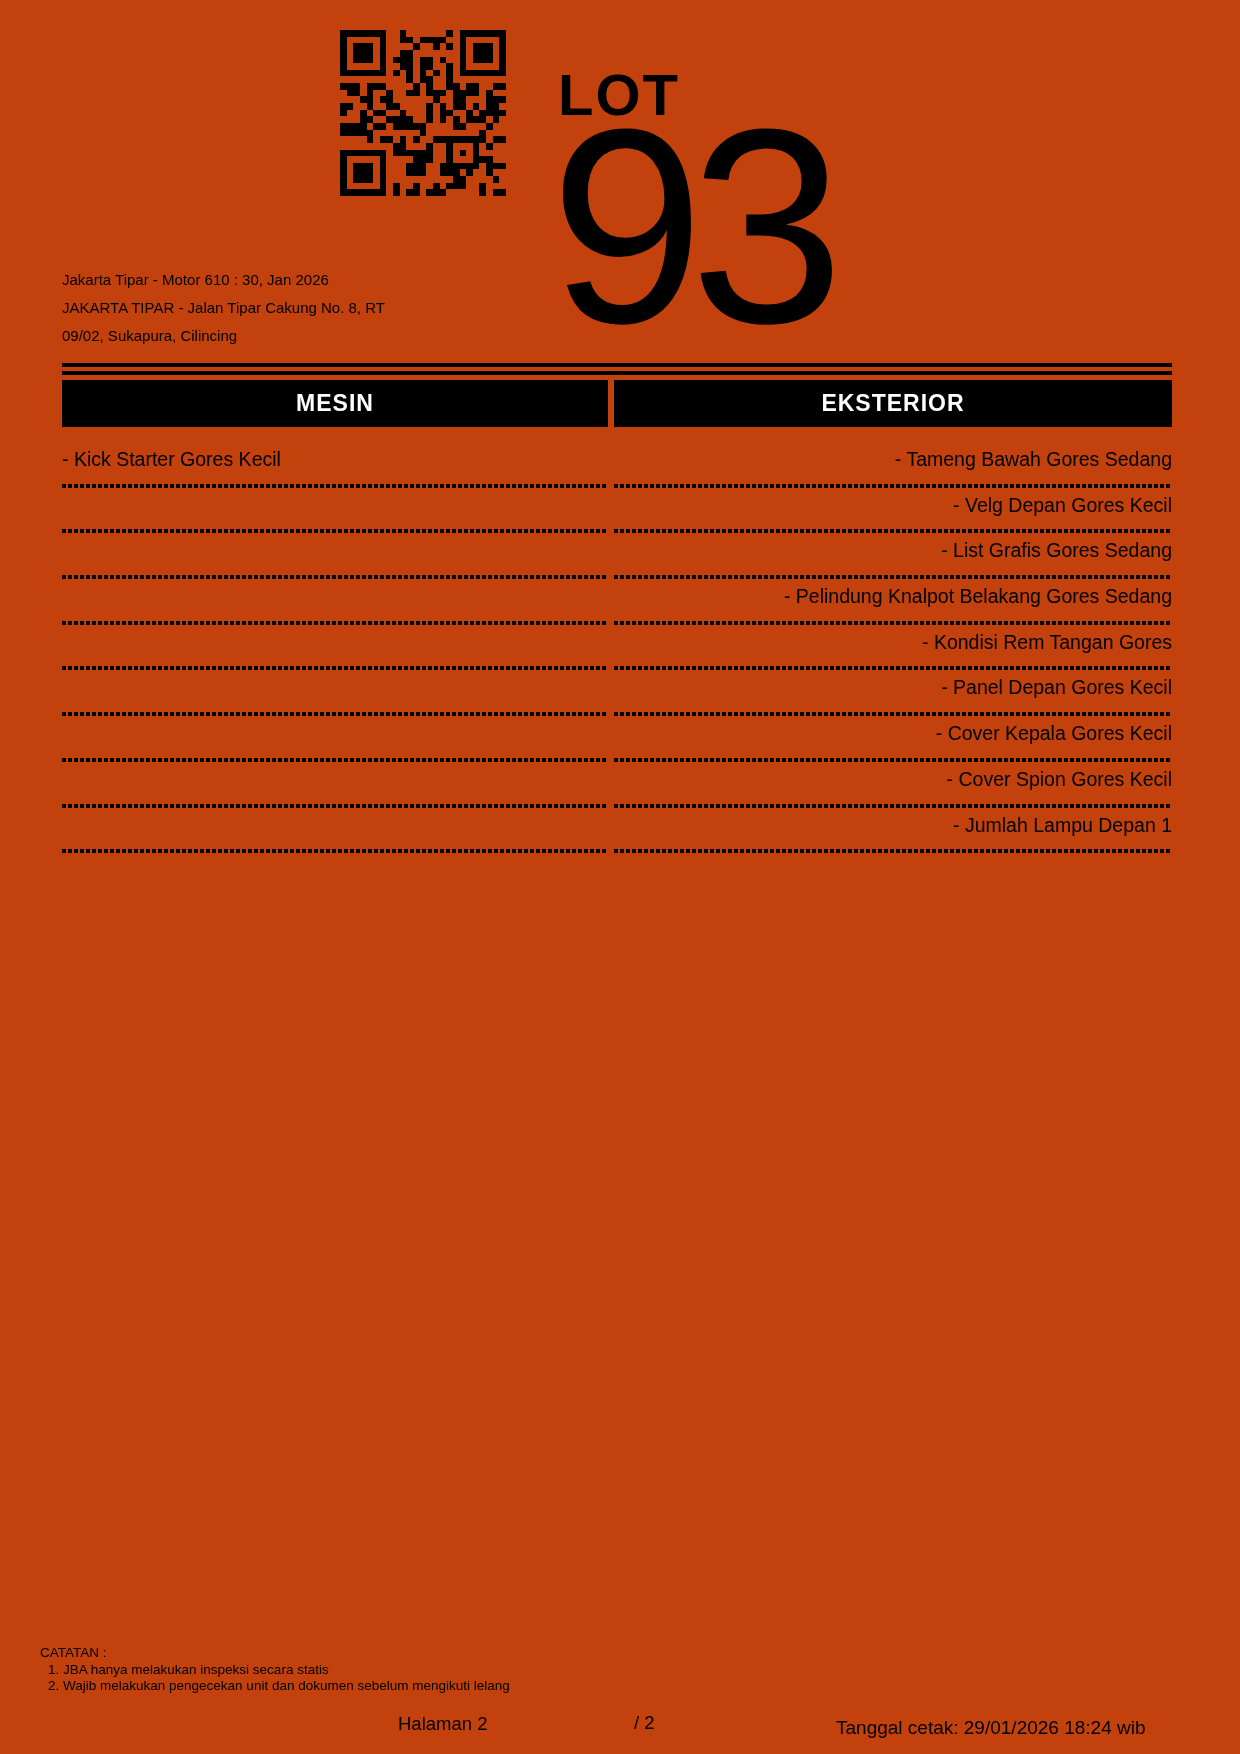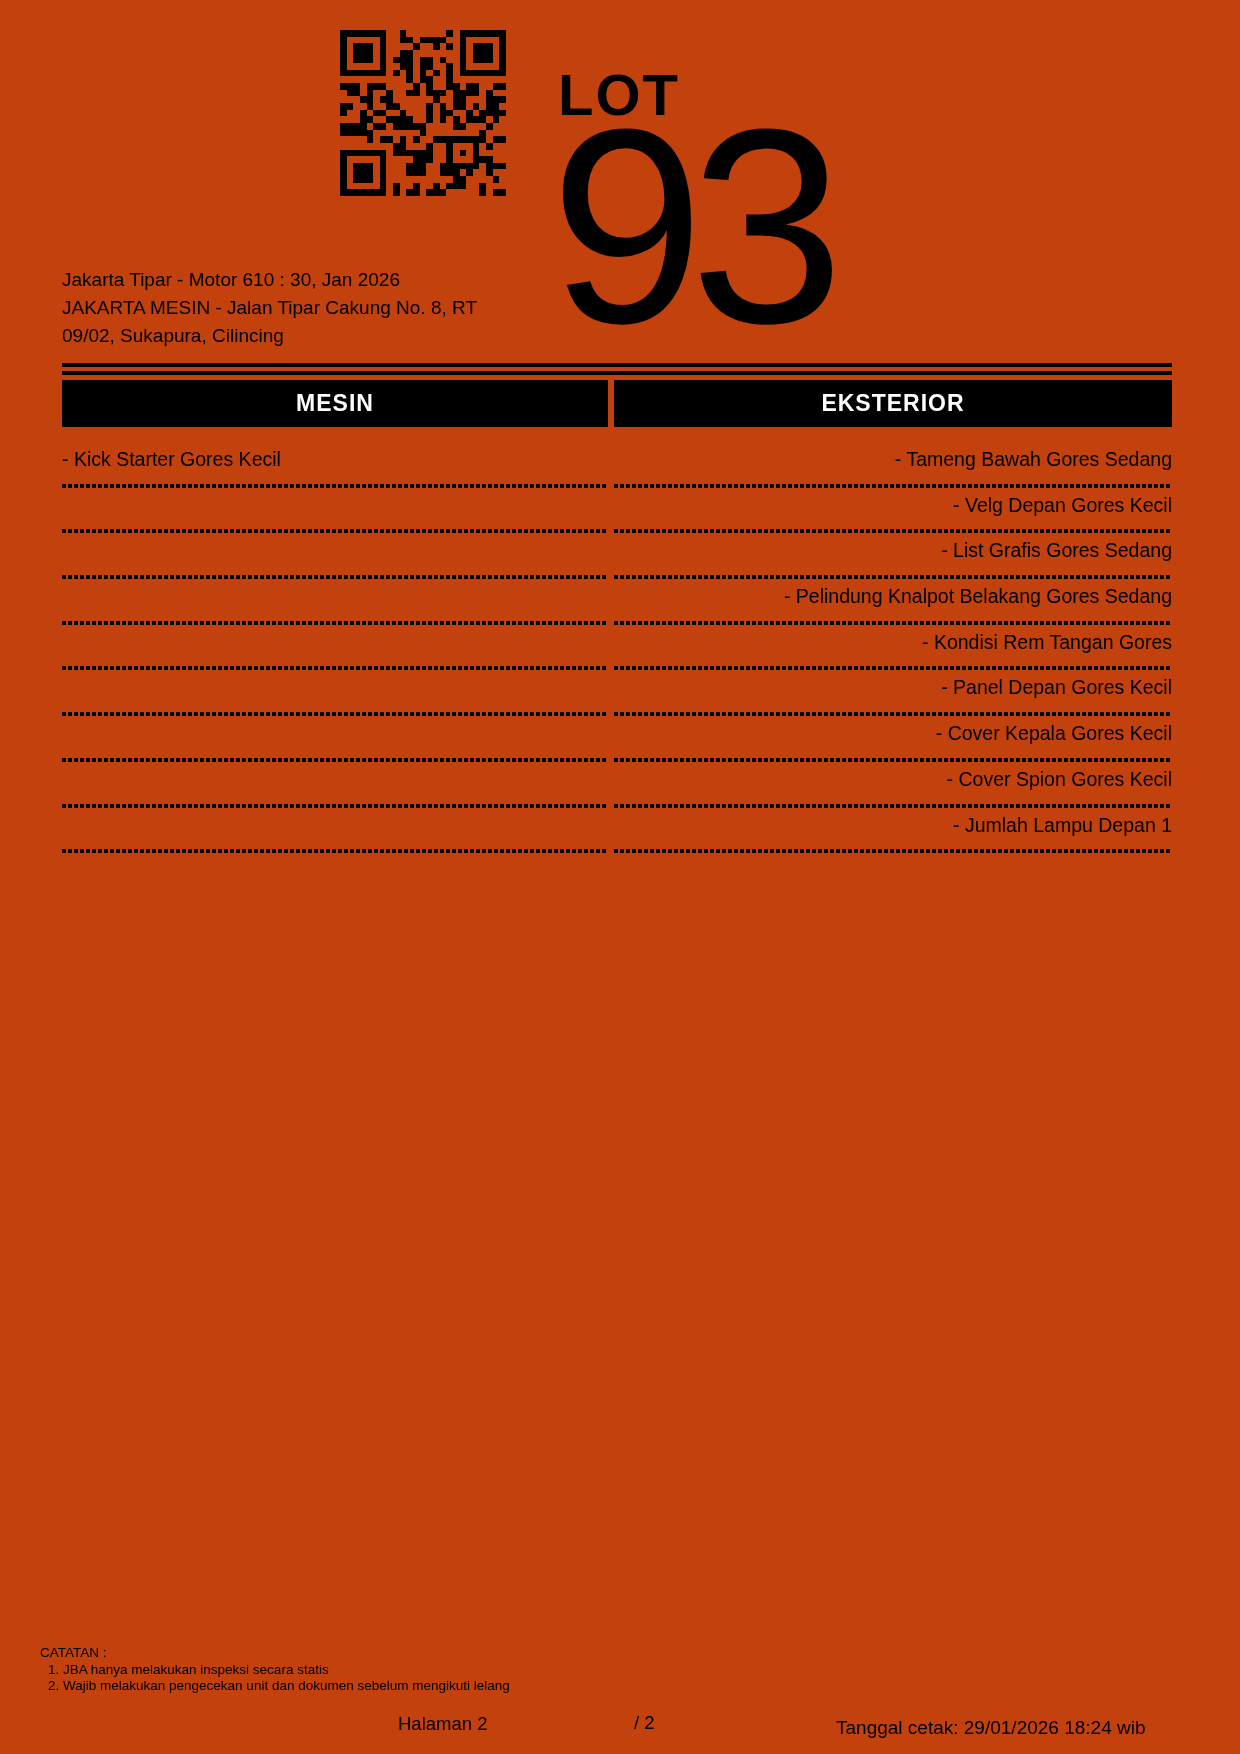--- a/index.html
+++ b/index.html
@@ -21,21 +21,21 @@
     position:absolute;left:558px;top:66px;
     font-size:58px;font-weight:bold;line-height:1;letter-spacing:2px;
   }
   .lot-number{
     position:absolute;left:550px;top:88px;
     font-size:277px;font-weight:normal;line-height:1;letter-spacing:-14px;
   }
   
   .venue{
     position:absolute;left:62px;top:266px;width:540px;
-    font-size:19px;line-height:28px;
+    font-size:15px;line-height:28px;
   }
   
   .double-rule{
     position:absolute;left:62px;top:363px;width:1110px;height:12px;
     box-sizing:border-box;
     border-top:4px solid #000;border-bottom:4px solid #000;
   }
   
   .col{position:absolute;top:380px;}
   .col-left{left:62px;width:546px;}
@@ -294,21 +294,21 @@
         <rect x="6" y="18" width="1" height="7"></rect>
         <rect x="2" y="20" width="3" height="3"></rect>
       </svg>
   </div>
 
   <div class="lot-label">LOT</div>
   <div class="lot-number">93</div>
 
   <div class="venue">
     <div>Jakarta Tipar - Motor 610 : 30, Jan 2026</div>
-    <div>JAKARTA MESIN - Jalan Tipar Cakung No. 8, RT</div>
+    <div>JAKARTA TIPAR - Jalan Tipar Cakung No. 8, RT</div>
     <div>09/02, Sukapura, Cilincing</div>
   </div>
 
   <div class="double-rule"></div>
 
   <div class="col col-left">
     <div class="col-header">MESIN</div>
     <div class="rows">
       <div class="row">
           <span class="item-text">- Kick Starter Gores Kecil</span>

